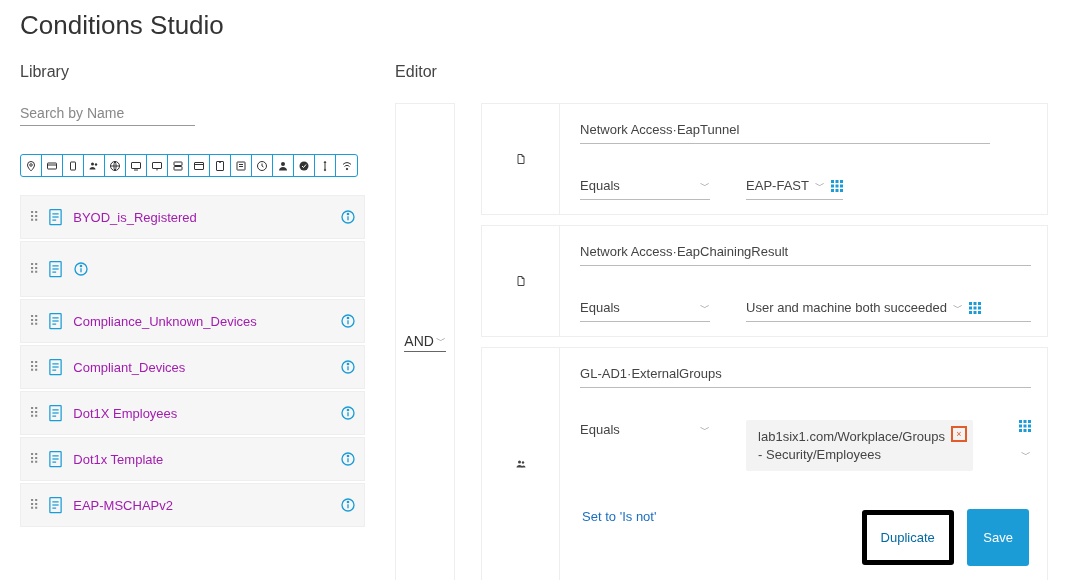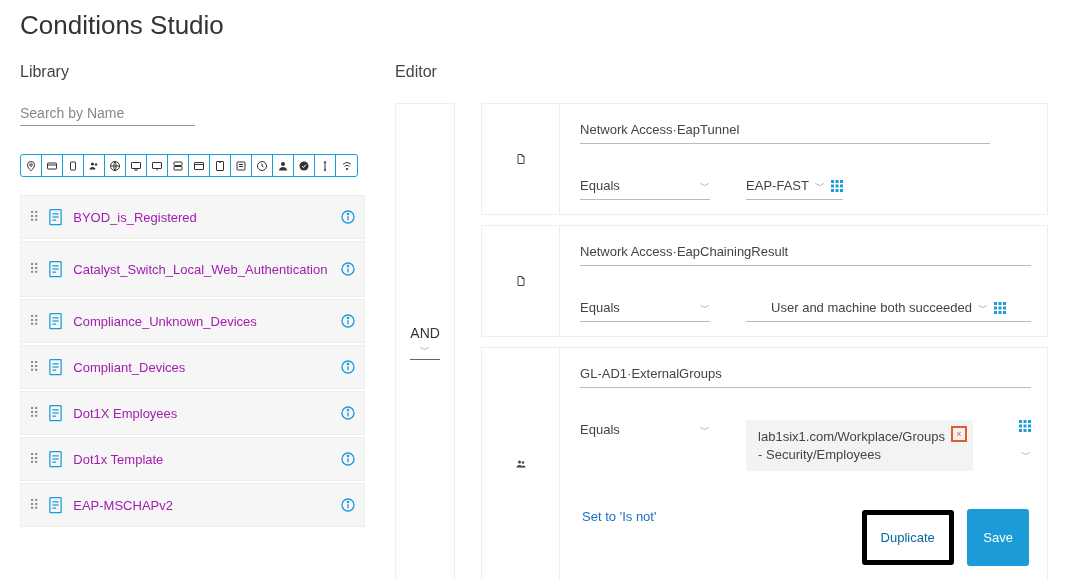--- a/index.html
+++ b/index.html
@@ -90,21 +90,21 @@
     display: flex;
     align-items: center;
     justify-content: center;
     min-height: 440px;
   }
   .and-txt {
     font-size: 14px;
     color: #333;
     border-bottom: 1px solid #666;
     padding-bottom: 2px;
-    display: flex; align-items: center; gap: 2px; flex-direction: column;
+    display: flex; align-items: center; gap: 2px;
   }
   .rules-col { flex: 1; display: flex; flex-direction: column; gap: 10px; }
   .rule-card {
     display: flex;
     background: #fff;
     border: 1px solid #eee;
   }
   .rule-icon-col {
     width: 78px;
     display: flex;
@@ -319,21 +319,20 @@
         <div class="lib-item tall">
           <div class="drag-dots">
             <span>⠿</span>
           </div>
           <svg class="file-icon" viewBox="0 0 24 28" fill="none" stroke="#1b9cd7" stroke-width="2">
             <rect x="3" y="2" width="18" height="24" rx="1"></rect>
             <line x1="7" y1="9" x2="17" y2="9"></line>
             <line x1="7" y1="14" x2="17" y2="14"></line>
             <line x1="7" y1="19" x2="13" y2="19"></line>
           </svg>
-          <div class="lib-label">Catalyst_Switch_Local_Web_Authentication</div>
           <svg class="info-icon" viewBox="0 0 24 24" fill="none" stroke="#1b9cd7" stroke-width="2">
             <circle cx="12" cy="12" r="9"></circle>
             <line x1="12" y1="11" x2="12" y2="17"></line>
             <circle cx="12" cy="7.5" r="1" fill="#1b9cd7"></circle>
           </svg>
         </div>
         <div class="lib-item">
           <div class="drag-dots">
             <span>⠿</span>
           </div>
@@ -474,21 +473,21 @@
                 <path d="M14 3v4h4"></path>
               </svg>
           </div>
           <div class="rule-body">
             <div class="attr-line">Network Access·EapChainingResult</div>
             <div class="op-row">
               <div class="op-sel">
                 <span>Equals</span>
                 <span class="chevron">﹀</span>
               </div>
-              <div class="val-sel" style="flex:1;justify-content:center;">
+              <div class="val-sel" style="flex:1;justify-content:flex-start;">
                 <span>User and machine both succeeded</span>
                 <span style="display:flex;align-items:center;gap:6px;">
                   <span class="chevron">﹀</span>
                   <svg class="grid-icon" viewBox="0 0 12 12">
                       <rect x="0" y="0" width="3" height="3" fill="#1b9cd7"></rect>
                       <rect x="4.5" y="0" width="3" height="3" fill="#1b9cd7"></rect>
                       <rect x="9" y="0" width="3" height="3" fill="#1b9cd7"></rect>
                       <rect x="0" y="4.5" width="3" height="3" fill="#1b9cd7"></rect>
                       <rect x="4.5" y="4.5" width="3" height="3" fill="#1b9cd7"></rect>
                       <rect x="9" y="4.5" width="3" height="3" fill="#1b9cd7"></rect>

